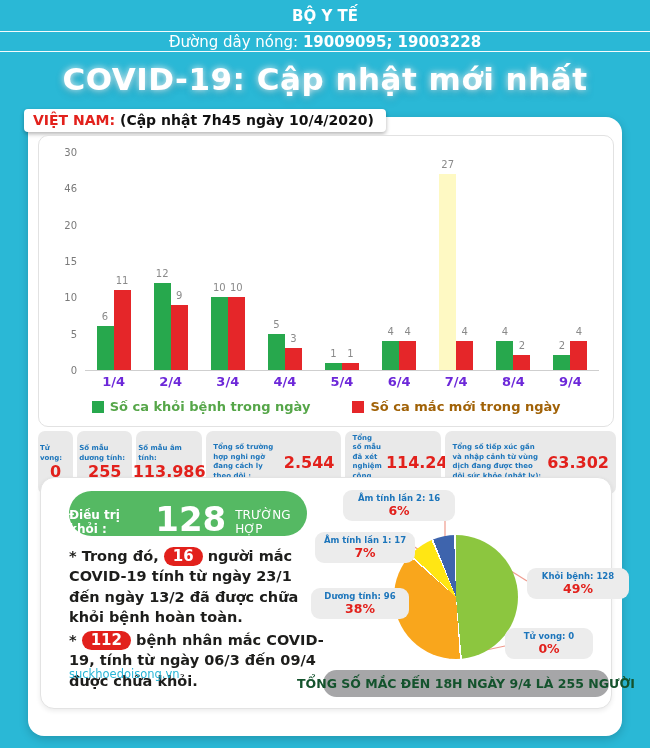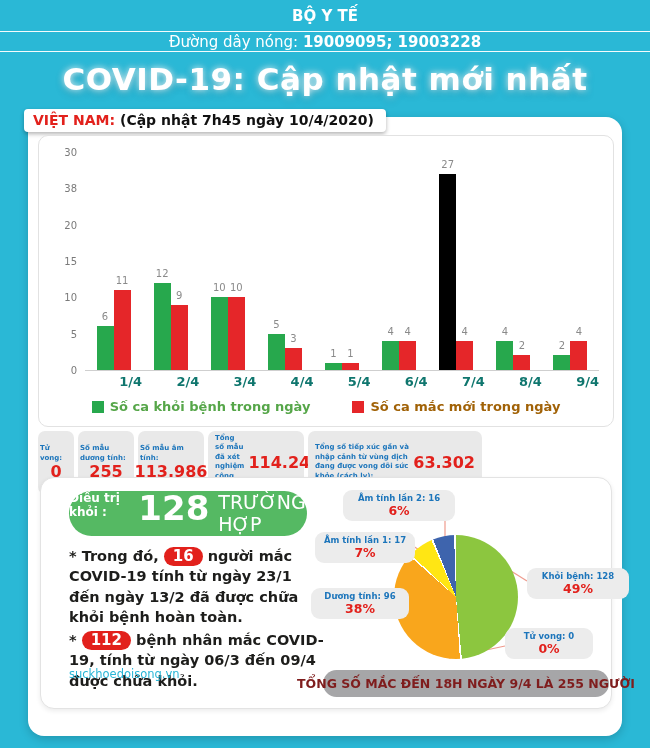--- a/index.html
+++ b/index.html
@@ -26,40 +26,40 @@
   
   .chart-card{position:absolute;left:10px;top:18px;width:576px;height:292px;
     border:1px solid #e2e2e2;border-radius:10px;box-sizing:border-box;background:#fff;}
   .plot{position:absolute;left:46px;right:14px;top:16px;height:218px;border-bottom:1.5px solid #cfcfcf;}
   .ytick{position:absolute;left:-40px;width:32px;text-align:right;font-size:10px;color:#7a7a7a;}
   .bar-groups{position:absolute;left:0;right:0;top:0;bottom:0;display:flex;}
   .bgroup{flex:1;display:flex;align-items:flex-end;justify-content:center;}
   .bar{width:17px;position:relative;}
   .bval{position:absolute;top:-15px;left:50%;transform:translateX(-50%);font-size:10px;color:#8a8a8a;}
   .x-labels{position:absolute;left:46px;right:14px;top:238px;display:flex;}
-  .xlab{flex:1;text-align:right;font-size:13px;font-weight:bold;color:#0f766e;}
+  .xlab{flex:1;text-align:center;font-size:13px;font-weight:bold;color:#6d28d9;}
   .chart-legend{position:absolute;left:0;right:0;top:263px;display:flex;justify-content:center;gap:42px;}
   .legit{font-size:13px;font-weight:bold;display:flex;align-items:center;gap:6px;}
   .sw{width:12px;height:12px;display:inline-block;}
   
   .stats-row{position:absolute;left:10px;top:314px;width:578px;display:flex;gap:4px;}
   .stat{background:#e9e9e9;border-radius:7px;box-sizing:border-box;}
   .stat-v{display:flex;flex-direction:column;align-items:center;justify-content:center;padding:3px 2px;}
   .stat-h{display:flex;align-items:center;gap:4px;padding:3px 7px;}
   .stat-label{font-size:7px;font-weight:bold;color:#1c75bb;line-height:1.35;}
   .stat-h .stat-label{flex:1;}
   .stat-value{font-size:16px;font-weight:bold;color:#e2211c;line-height:1.1;white-space:nowrap;}
   
   .bottom-card{position:absolute;left:12px;top:360px;width:570px;height:230px;
     border:1px solid #e3e3e3;border-radius:14px;box-shadow:0 2px 5px rgba(0,0,0,.08);background:#fff;}
   .green-pill{position:absolute;left:28px;top:13px;width:238px;height:45px;background:#55b963;
-    border-radius:23px;display:flex;align-items:flex-start;justify-content:center;gap:9px;color:#fff;}
+    border-radius:23px;display:flex;align-items:flex-end;justify-content:center;gap:9px;color:#fff;}
   .gp-label{font-size:12px;font-weight:bold;}
   .gp-count{font-size:34px;font-weight:bold;line-height:1;}
-  .gp-unit{font-size:19px;}
+  .gp-unit{font-size:12px;}
   .note{position:absolute;left:28px;width:256px;font-size:14.5px;font-weight:bold;color:#1d1d1b;line-height:1.4;}
   .note-1{top:68px;}
   .note-2{top:152px;}
   .badge{display:inline-block;background:#e2211c;color:#fff;border-radius:12px;padding:0 9px;font-size:15px;line-height:19px;}
   .logo{position:absolute;left:28px;top:190px;line-height:1.15;}
   .logo-name{font-size:14px;font-weight:900;color:#e2211c;letter-spacing:-.3px;}
   .logo-url{font-size:11.5px;color:#29b6d6;}
   
   .pie{position:absolute;left:353px;top:57px;width:124px;height:124px;border-radius:50%;}
   .pie-lines{position:absolute;left:0;top:0;width:570px;height:230px;pointer-events:none;}
@@ -67,21 +67,21 @@
   .pl-1{font-size:8.5px;font-weight:bold;color:#1c75bb;line-height:1.25;}
   .pl-2{font-size:12.5px;font-weight:bold;color:#e2211c;line-height:1.15;}
   .plabel-am2{left:302px;top:12px;width:112px;}
   .plabel-am1{left:274px;top:54px;width:100px;}
   .plabel-duong{left:270px;top:110px;width:98px;}
   .plabel-khoi{left:486px;top:90px;width:102px;}
   .plabel-tuvong{left:464px;top:150px;width:88px;}
   
   .banner{position:absolute;left:282px;top:192px;width:286px;height:27px;background:#a6a6a8;
     border-radius:14px;display:flex;align-items:center;justify-content:center;
-    color:#7f1d1d;font-size:12.5px;font-weight:bold;white-space:nowrap;}
+    color:#14532d;font-size:12.5px;font-weight:bold;white-space:nowrap;}
 </style>
 </head>
 <body>
 
 <div class="hdr-row hdr-ministry">BỘ Y TẾ</div>
 <div class="hdr-row hdr-hotline"><span>Đường dây nóng: </span><b>19009095; 19003228</b></div>
 <div class="hdr-row hdr-title">COVID-19: Cập nhật mới nhất</div>
 
 <div class="main-card">
 
@@ -134,21 +134,21 @@
           </div>
           <div class="bgroup">
             <div class="bar" style="height: 29.0667px; background: rgb(39, 168, 77);">
               <span class="bval">4</span>
             </div>
             <div class="bar" style="height: 29.0667px; background: rgb(229, 38, 41);">
               <span class="bval">4</span>
             </div>
           </div>
           <div class="bgroup">
-            <div class="bar" style="height: 196.2px; background: #000000;">
+            <div class="bar" style="height: 196.2px; background: #fef9c3;">
               <span class="bval">27</span>
             </div>
             <div class="bar" style="height: 29.0667px; background: rgb(229, 38, 41);">
               <span class="bval">4</span>
             </div>
           </div>
           <div class="bgroup">
             <div class="bar" style="height: 29.0667px; background: rgb(39, 168, 77);">
               <span class="bval">4</span>
             </div>
@@ -163,21 +163,21 @@
             <div class="bar" style="height: 29.0667px; background: rgb(229, 38, 41);">
               <span class="bval">4</span>
             </div>
           </div>
         </div>
     <div class="ytick" style="bottom: -6px;">0</div>
         <div class="ytick" style="bottom: 30.3333px;">5</div>
         <div class="ytick" style="bottom: 66.6667px;">10</div>
         <div class="ytick" style="bottom: 103px;">15</div>
         <div class="ytick" style="bottom: 139.333px;">20</div>
-        <div class="ytick" style="bottom: 175.667px;">38</div>
+        <div class="ytick" style="bottom: 175.667px;">46</div>
         <div class="ytick" style="bottom: 212px;">30</div>
       </div>
     <div class="x-labels">
         <div class="xlab">1/4</div>
         <div class="xlab">2/4</div>
         <div class="xlab">3/4</div>
         <div class="xlab">4/4</div>
         <div class="xlab">5/4</div>
         <div class="xlab">6/4</div>
         <div class="xlab">7/4</div>
@@ -202,26 +202,30 @@
       <div class="stat-value">0</div>
     </div>
     <div class="stat stat-v" style="width:56px">
       <div class="stat-label">Số mẫu dương tính:</div>
       <div class="stat-value">255</div>
     </div>
     <div class="stat stat-v" style="width:66px">
       <div class="stat-label">Số mẫu âm tính:</div>
       <div class="stat-value">113.986</div>
     </div>
+    <div class="stat stat-h" style="width:138px">
+      <div class="stat-label">Tổng số trường hợp nghi ngờ đang cách ly theo dõi :</div>
+      <div class="stat-value">2.544</div>
+    </div>
     <div class="stat stat-h" style="width:96px">
       <div class="stat-label">Tổng số mẫu đã xét nghiệm cộng dồn:</div>
       <div class="stat-value">114.241</div>
     </div>
     <div class="stat stat-h" style="width:174px">
-      <div class="stat-label">Tổng số tiếp xúc gần và nhập cảnh từ vùng dịch đang được vong dõi sức khỏe (cách ly):</div>
+      <div class="stat-label">Tổng số tiếp xúc gần và nhập cảnh từ vùng dịch đang được theo dõi sức khỏe (nhật ly):</div>
       <div class="stat-value">63.302</div>
     </div>
   </div>
 
   <div class="bottom-card">
 
     <div class="green-pill">
       <span class="gp-label">Điều trị khỏi :</span>
       <span class="gp-count">128</span>
       <span class="gp-unit">TRƯỜNG HỢP</span>

